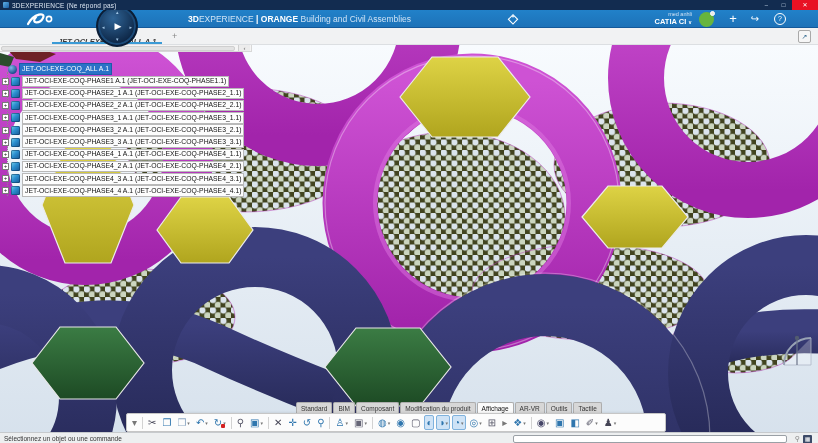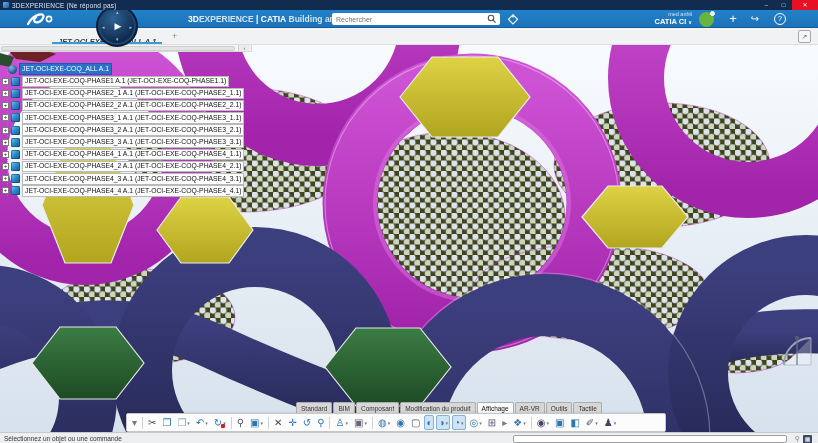--- a/index.html
+++ b/index.html
@@ -14,21 +14,21 @@
   .winctl { position:absolute; right:0; top:0; height:10px; display:flex; }
   .winctl .wbtn { width:17px; height:10px; color:#cfe0f0; font-size:6px; line-height:10px; text-align:center; }
   .winctl .close { width:26px; background:var(--close_red); color:#fff; }
 
   
   .appbar { position:absolute; left:0; top:10px; width:818px; height:18px;
       background:linear-gradient(#2181c9,var(--appbar)); border-bottom:1px solid #14599a; z-index:50; }
   .dslogo { position:absolute; left:22px; top:1px; }
   .brand { position:absolute; left:188px; top:4px; font-size:8.5px; color:#fff; white-space:nowrap; }
   .brand b { font-weight:bold;text-align:right; }
-  .brand .lite { color:#cfe3f5; font-weight:bold;margin-top:44px; }
+  .brand .lite { color:#cfe3f5; font-weight:normal;margin-top:44px; }
   .searchbox { position:absolute; left:332px; top:3px; width:168px; height:12px; background:#fff; border-radius:2px; display:flex; align-items:center; }
   .searchbox input { flex:1; border:none; outline:none; font-size:7px; color:#444; padding-left:4px; background:transparent; font-family:"Liberation Sans",sans-serif; }
   .tagbtn { position:absolute; left:506px; top:2px; width:14px; height:14px; }
   .usercluster { position:absolute; right:126px; top:1px; width:70px; text-align:right; color:#fff; }
   .usercluster .small { font-size:5.5px; color:#cfe2f4; line-height:6px; }
   .usercluster .org { font-size:7.5px; font-weight:bold; line-height:9px; }
   .avatar { position:absolute; right:104px; top:1.5px; width:15px; height:15px; border-radius:50%; background:var(--avatar_green); }
   .avatar .badge { position:absolute; right:-1px; top:-1px; width:5px; height:5px; border-radius:50%; background:#e9e9e9; border:1px solid #fff; }
   .abtn { position:absolute; top:2px; color:#fff; text-align:center; }
   .plusbtn { right:78px; font-size:13px; line-height:13px; width:14px; }
@@ -196,29 +196,22 @@
   </div>
 
   <div class="appbar">
     <svg class="dslogo" width="40" height="16" viewBox="0 0 40 16">
       <path d="M6 13 C 12 2, 24 1, 21 7 C 18 13, 8 13, 14 6" fill="none" stroke="#fff" stroke-width="2.2" stroke-linecap="round"></path>
       <circle cx="27" cy="8" r="2.6" fill="none" stroke="#fff" stroke-width="1.6"></circle>
     </svg>
     <div class="brand">
       <b>3D</b><span class="lite">EXPERIENCE</span>
       <b>|</b>
-      <b>CATIA</b>
+      <b>ORANGE</b>
       <span class="lite">Building and Civil Assemblies</span>
-    </div>
-    <div class="searchbox">
-      <input type="text" placeholder="Rechercher" style="">
-      <svg width="10" height="10" viewBox="0 0 10 10" style="margin-right:3px">
-        <circle cx="4" cy="4" r="2.7" fill="none" stroke="#555" stroke-width="1.1"></circle>
-        <line x1="6" y1="6" x2="8.6" y2="8.6" stroke="#555" stroke-width="1.1"></line>
-      </svg>
     </div>
     <svg class="tagbtn" width="14" height="14" viewBox="0 0 14 14">
       <rect x="4" y="4" width="6.5" height="6.5" transform="rotate(45 7 7)" fill="none" stroke="#fff" stroke-width="1.1"></rect>
       <circle cx="7" cy="4.6" r="0.9" fill="#fff"></circle>
     </svg>
     <div class="usercluster">
       <div class="small">med anhli</div>
       <div class="org"><span>CATIA CI</span> <span style="font-size:5px">∨</span></div>
     </div>
     <div class="avatar">

